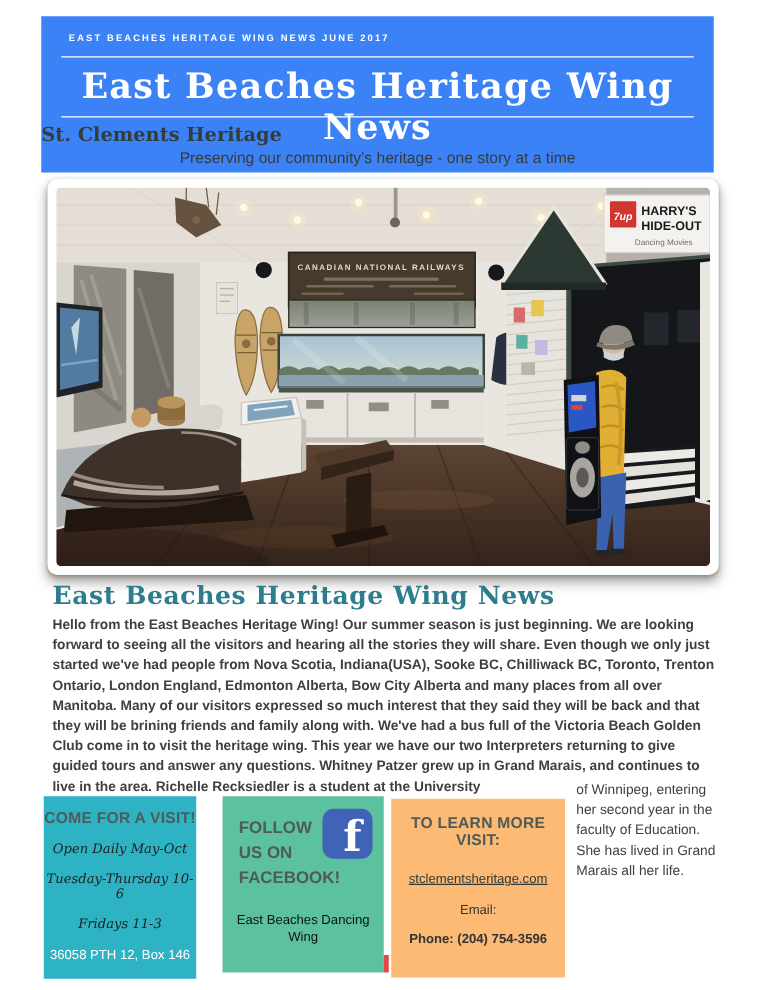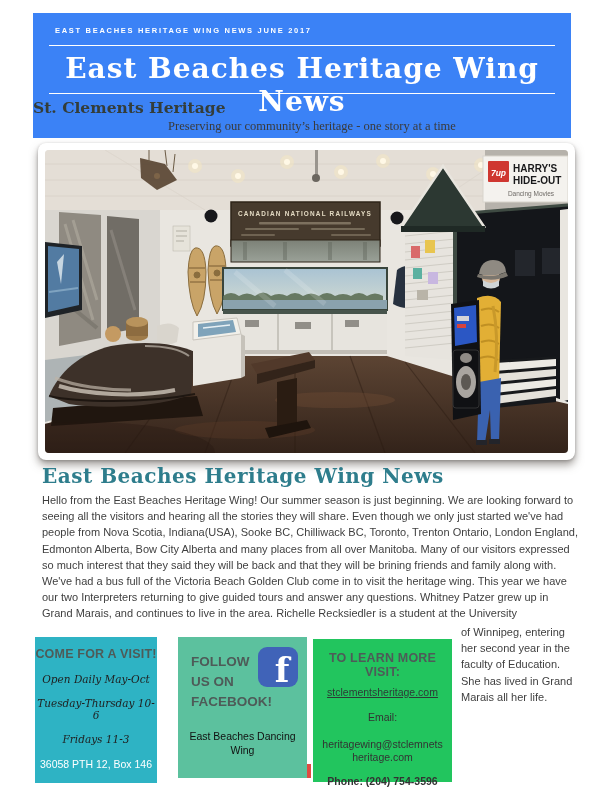--- a/index.html
+++ b/index.html
@@ -11,46 +11,46 @@
   .banner{position:absolute;left:33px;top:13px;width:538px;height:125px;background:#3b82f6;}
   .kicker{position:absolute;left:22px;top:13px;font-size:7.5px;font-weight:bold;color:#ffffff;letter-spacing:1.7px;}
   .rule{position:absolute;left:16px;right:16px;height:1px;background:#ffffff;}
   .rule-top{top:32px;}
   .rule-bottom{top:80px;}
   .banner-title{position:absolute;top:39px;left:0;width:100%;text-align:center;
     font-family:"DejaVu Serif",serif;font-weight:bold;font-size:28px;color:#ffffff;letter-spacing:1px;}
   .banner-sub{position:absolute;top:85px;left:0;width:100%;text-align:left;
     font-family:"DejaVu Serif",serif;font-weight:bold;font-size:15.5px;color:#343d39;}
   .banner-tag{position:absolute;top:106px;left:0;width:100%;text-align:center;
-    font-family:Liberation Serif, serif;font-size:12.5px;color:#3a3a3a;padding-left:10px;}
+    font-family:Liberation Sans, sans-serif;font-size:12.5px;color:#3a3a3a;}
   
   .photo-frame{position:absolute;left:38px;top:143px;width:537px;height:317px;background:#ffffff;
     border-radius:8px;box-shadow:0 5px 9px rgba(90,82,76,.55),0 1px 3px rgba(0,0,0,.25);}
   .photo-clip{position:absolute;left:7px;top:7px;width:523px;height:303px;border-radius:4px;overflow:hidden;}
   .photo-clip svg{display:block;}
   
   .section-heading{position:absolute;left:42px;top:464px;font-family:"DejaVu Serif",serif;font-weight:bold;
     font-size:20px;color:#2e7d8c;letter-spacing:.5px;}
-  .body-text{position:absolute;left:42px;top:492px;width:537px;font-size:11px;line-height:16.2px;color:#3f3f3f;}
+  .body-text{position:absolute;left:42px;top:492px;width:537px;font-size:11px;line-height:16.2px;color:#3f3f3f;font-weight:bold;}
   .body-cont{position:absolute;left:461px;top:624px;width:119px;font-size:11px;line-height:16.2px;color:#3f3f3f;}
   
   .box{position:absolute;box-sizing:border-box;}
   .box1{left:35px;top:637px;width:122px;height:146px;background:#2eb3c4;text-align:center;}
   .box2{left:178px;top:637px;width:129px;height:141px;background:#5cc19e;}
-  .box3{left:313px;top:639px;width:139px;height:143px;background:#22c55e;text-align:center;}
+  .box3{left:313px;top:639px;width:139px;height:143px;background:#fdba74;text-align:center;}
   .box-heading{font-weight:bold;color:#4e5b58;font-size:12.5px;letter-spacing:.2px;}
   .box1 .box-heading{margin-top:10px;}
   .sched{font-family:"DejaVu Serif",serif;font-style:italic;font-size:10.5px;color:#1f1f1f;margin-top:12px;}
   .addr{color:#ffffff;font-size:10.5px;margin-top:13px;}
   .fb-head{position:absolute;left:13px;top:15px;font-size:13.5px;font-weight:bold;color:#4e5b58;line-height:20px;}
   .fb-icon{position:absolute;right:9px;top:10px;width:40px;height:40px;background:#4063b8;border-radius:9px;
     color:#ffffff;font-family:"DejaVu Serif",serif;font-weight:bold;font-size:34px;line-height:46px;
     text-align:center;text-indent:8px;overflow:hidden;}
   .fb-name{position:absolute;left:4px;right:4px;top:92px;text-align:center;font-size:10.5px;color:#111111;line-height:14px;}
-  .site{display:block;font-size:10.5px;color:#2d3a36;text-decoration:underline;margin-top:7px;}
+  .site{display:block;font-size:10.5px;color:#2d3a36;text-decoration:underline;margin-top:18px;}
   .email-label{font-size:10.5px;color:#333333;margin-top:13px;}
   .email-line{font-size:10.5px;color:#333333;line-height:13px;}
   .email-wrap{margin-top:15px;}
   .phone{font-size:10.5px;color:#333333;margin-top:11px;font-weight:bold;}
   .red-sliver{position:absolute;left:307px;top:764px;width:4px;height:14px;background:#e04a42;}
 </style>
 </head>
 <body>
 
 <div class="banner">
@@ -312,20 +312,16 @@
     <div>FACEBOOK!</div>
   </div>
   <div class="fb-icon">f</div>
   <div class="fb-name">East Beaches Dancing Wing</div>
 </div>
 
 <div class="box box3">
   <div class="box-heading" style="margin-top:12px;">TO LEARN MORE VISIT:</div>
   <span class="site">stclementsheritage.com</span>
   <div class="email-label">Email:</div>
-  <div class="email-wrap">
-    <div class="email-line">heritagewing@stclemnets</div>
-    <div class="email-line">heritage.com</div>
-  </div>
   <div class="phone">Phone: (204) 754-3596</div>
 </div>
 
 <div class="red-sliver"></div>
 
 </body></html>

